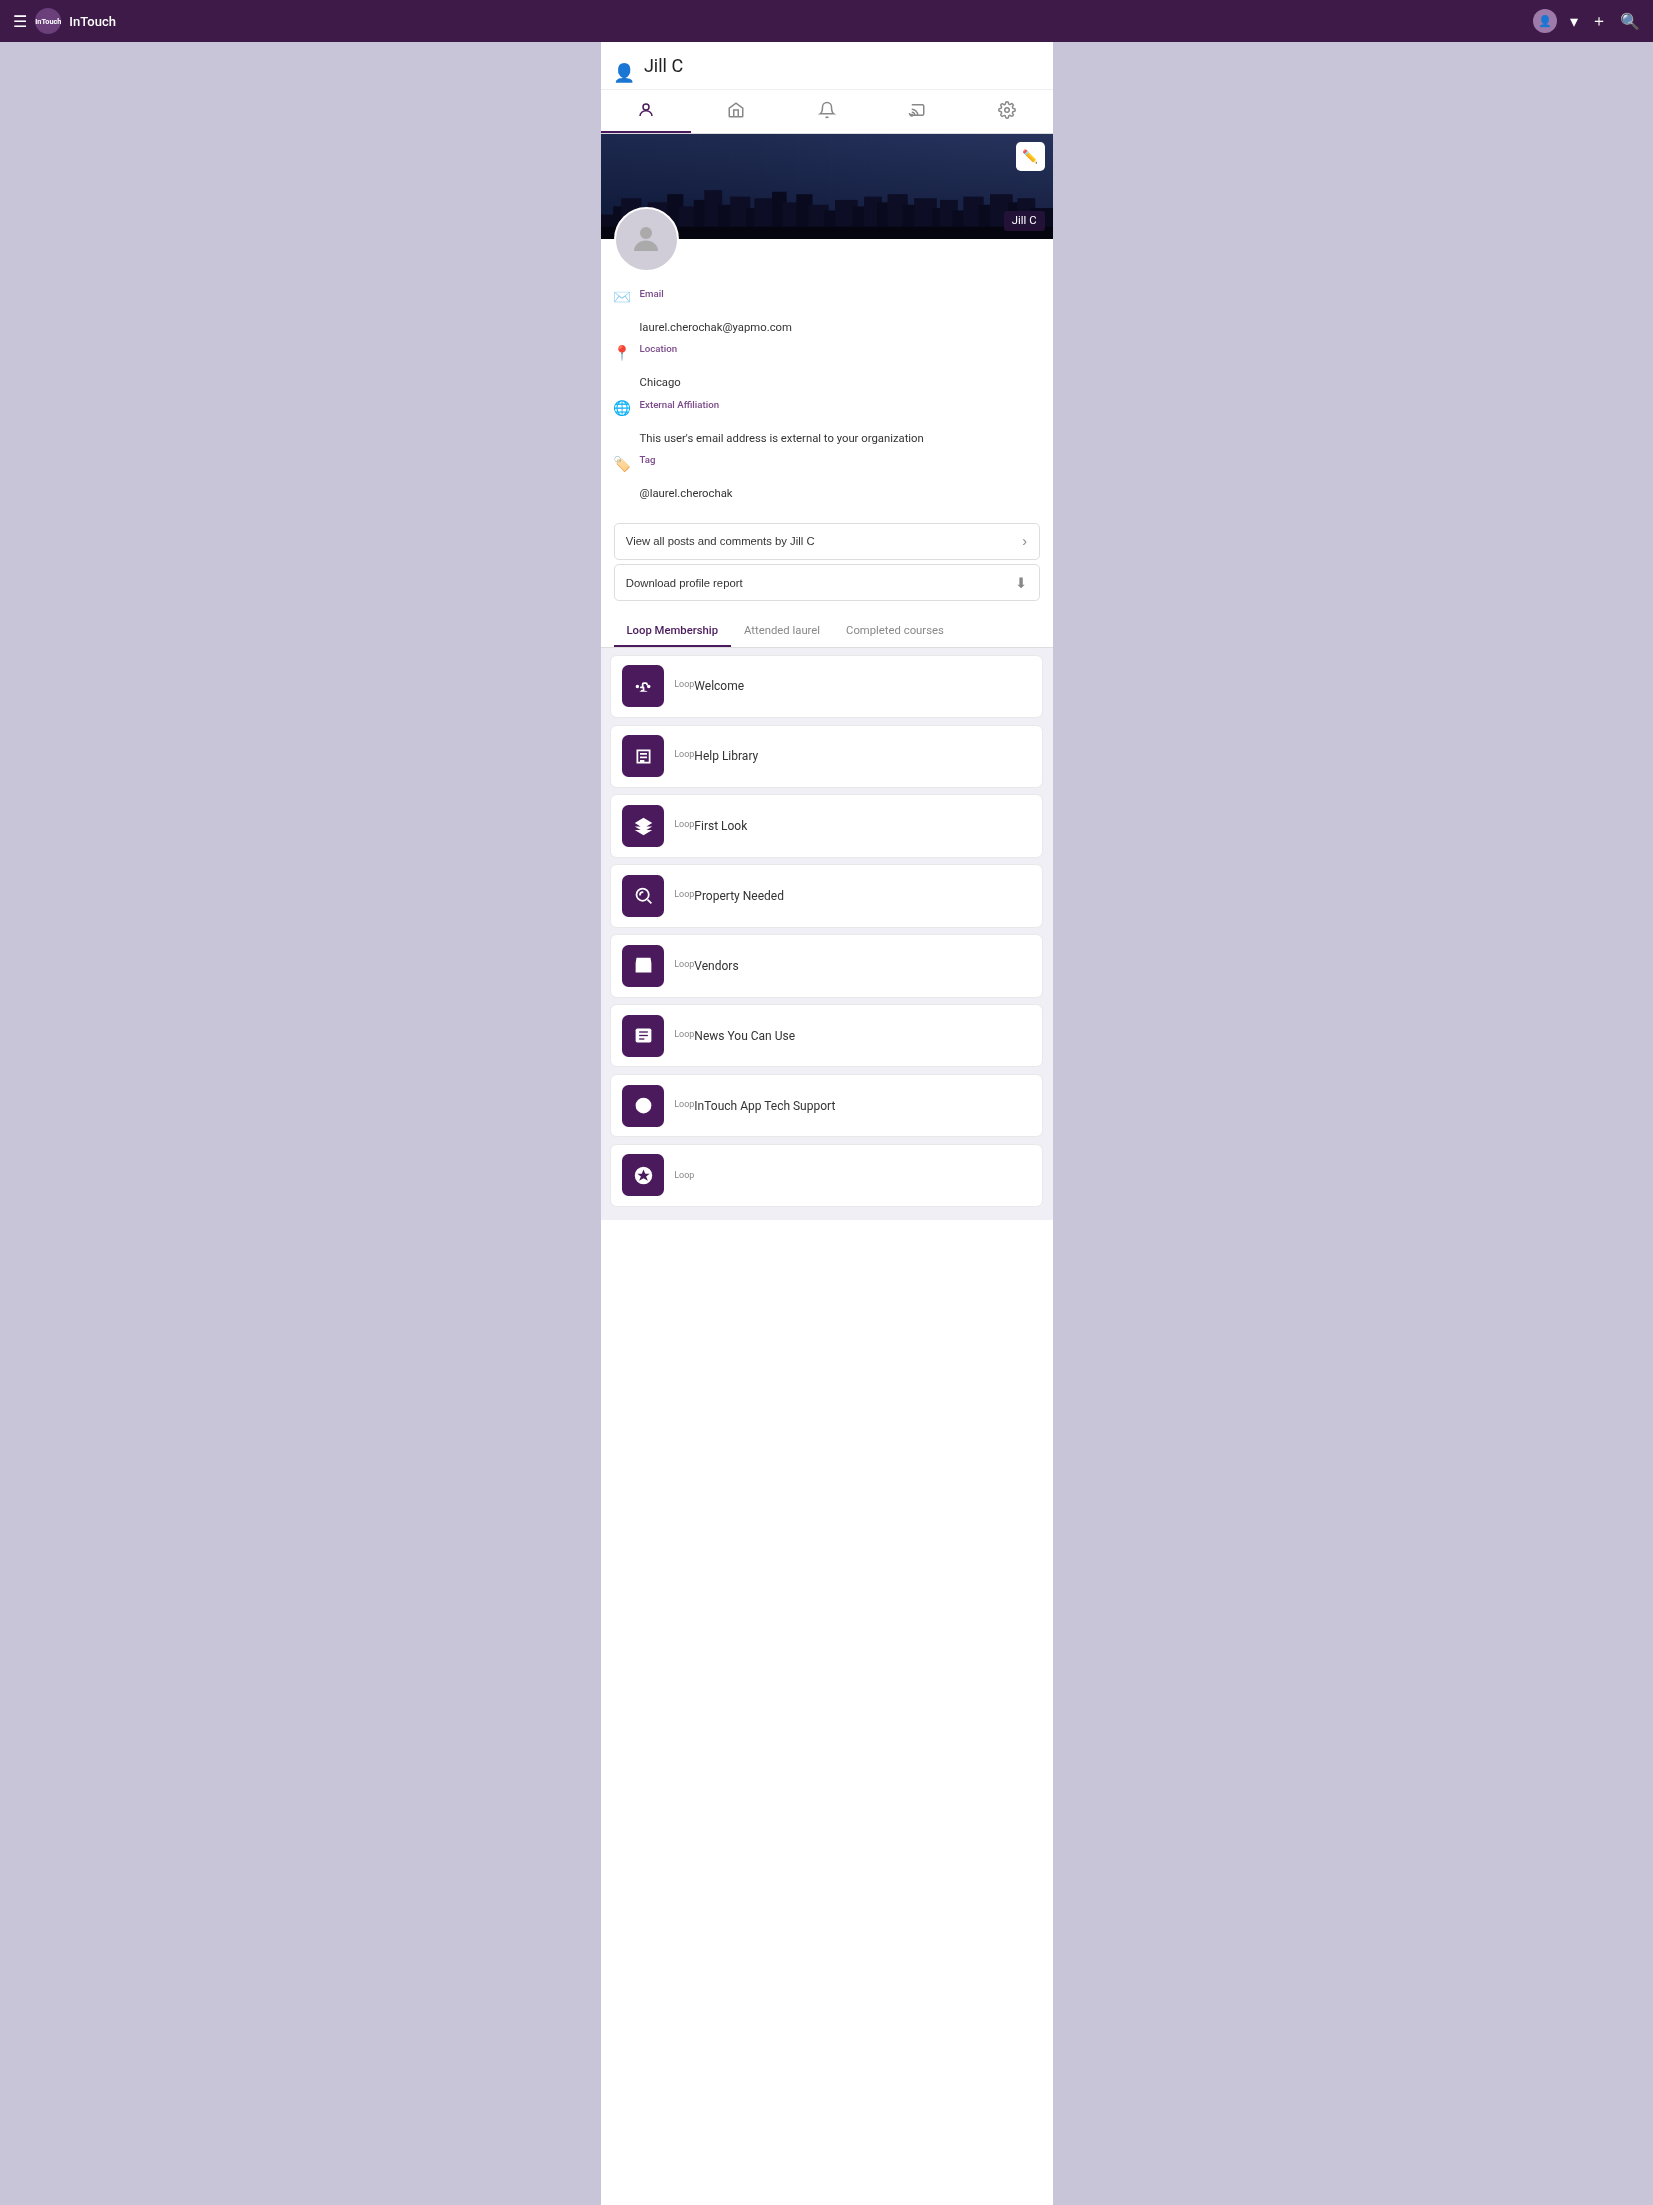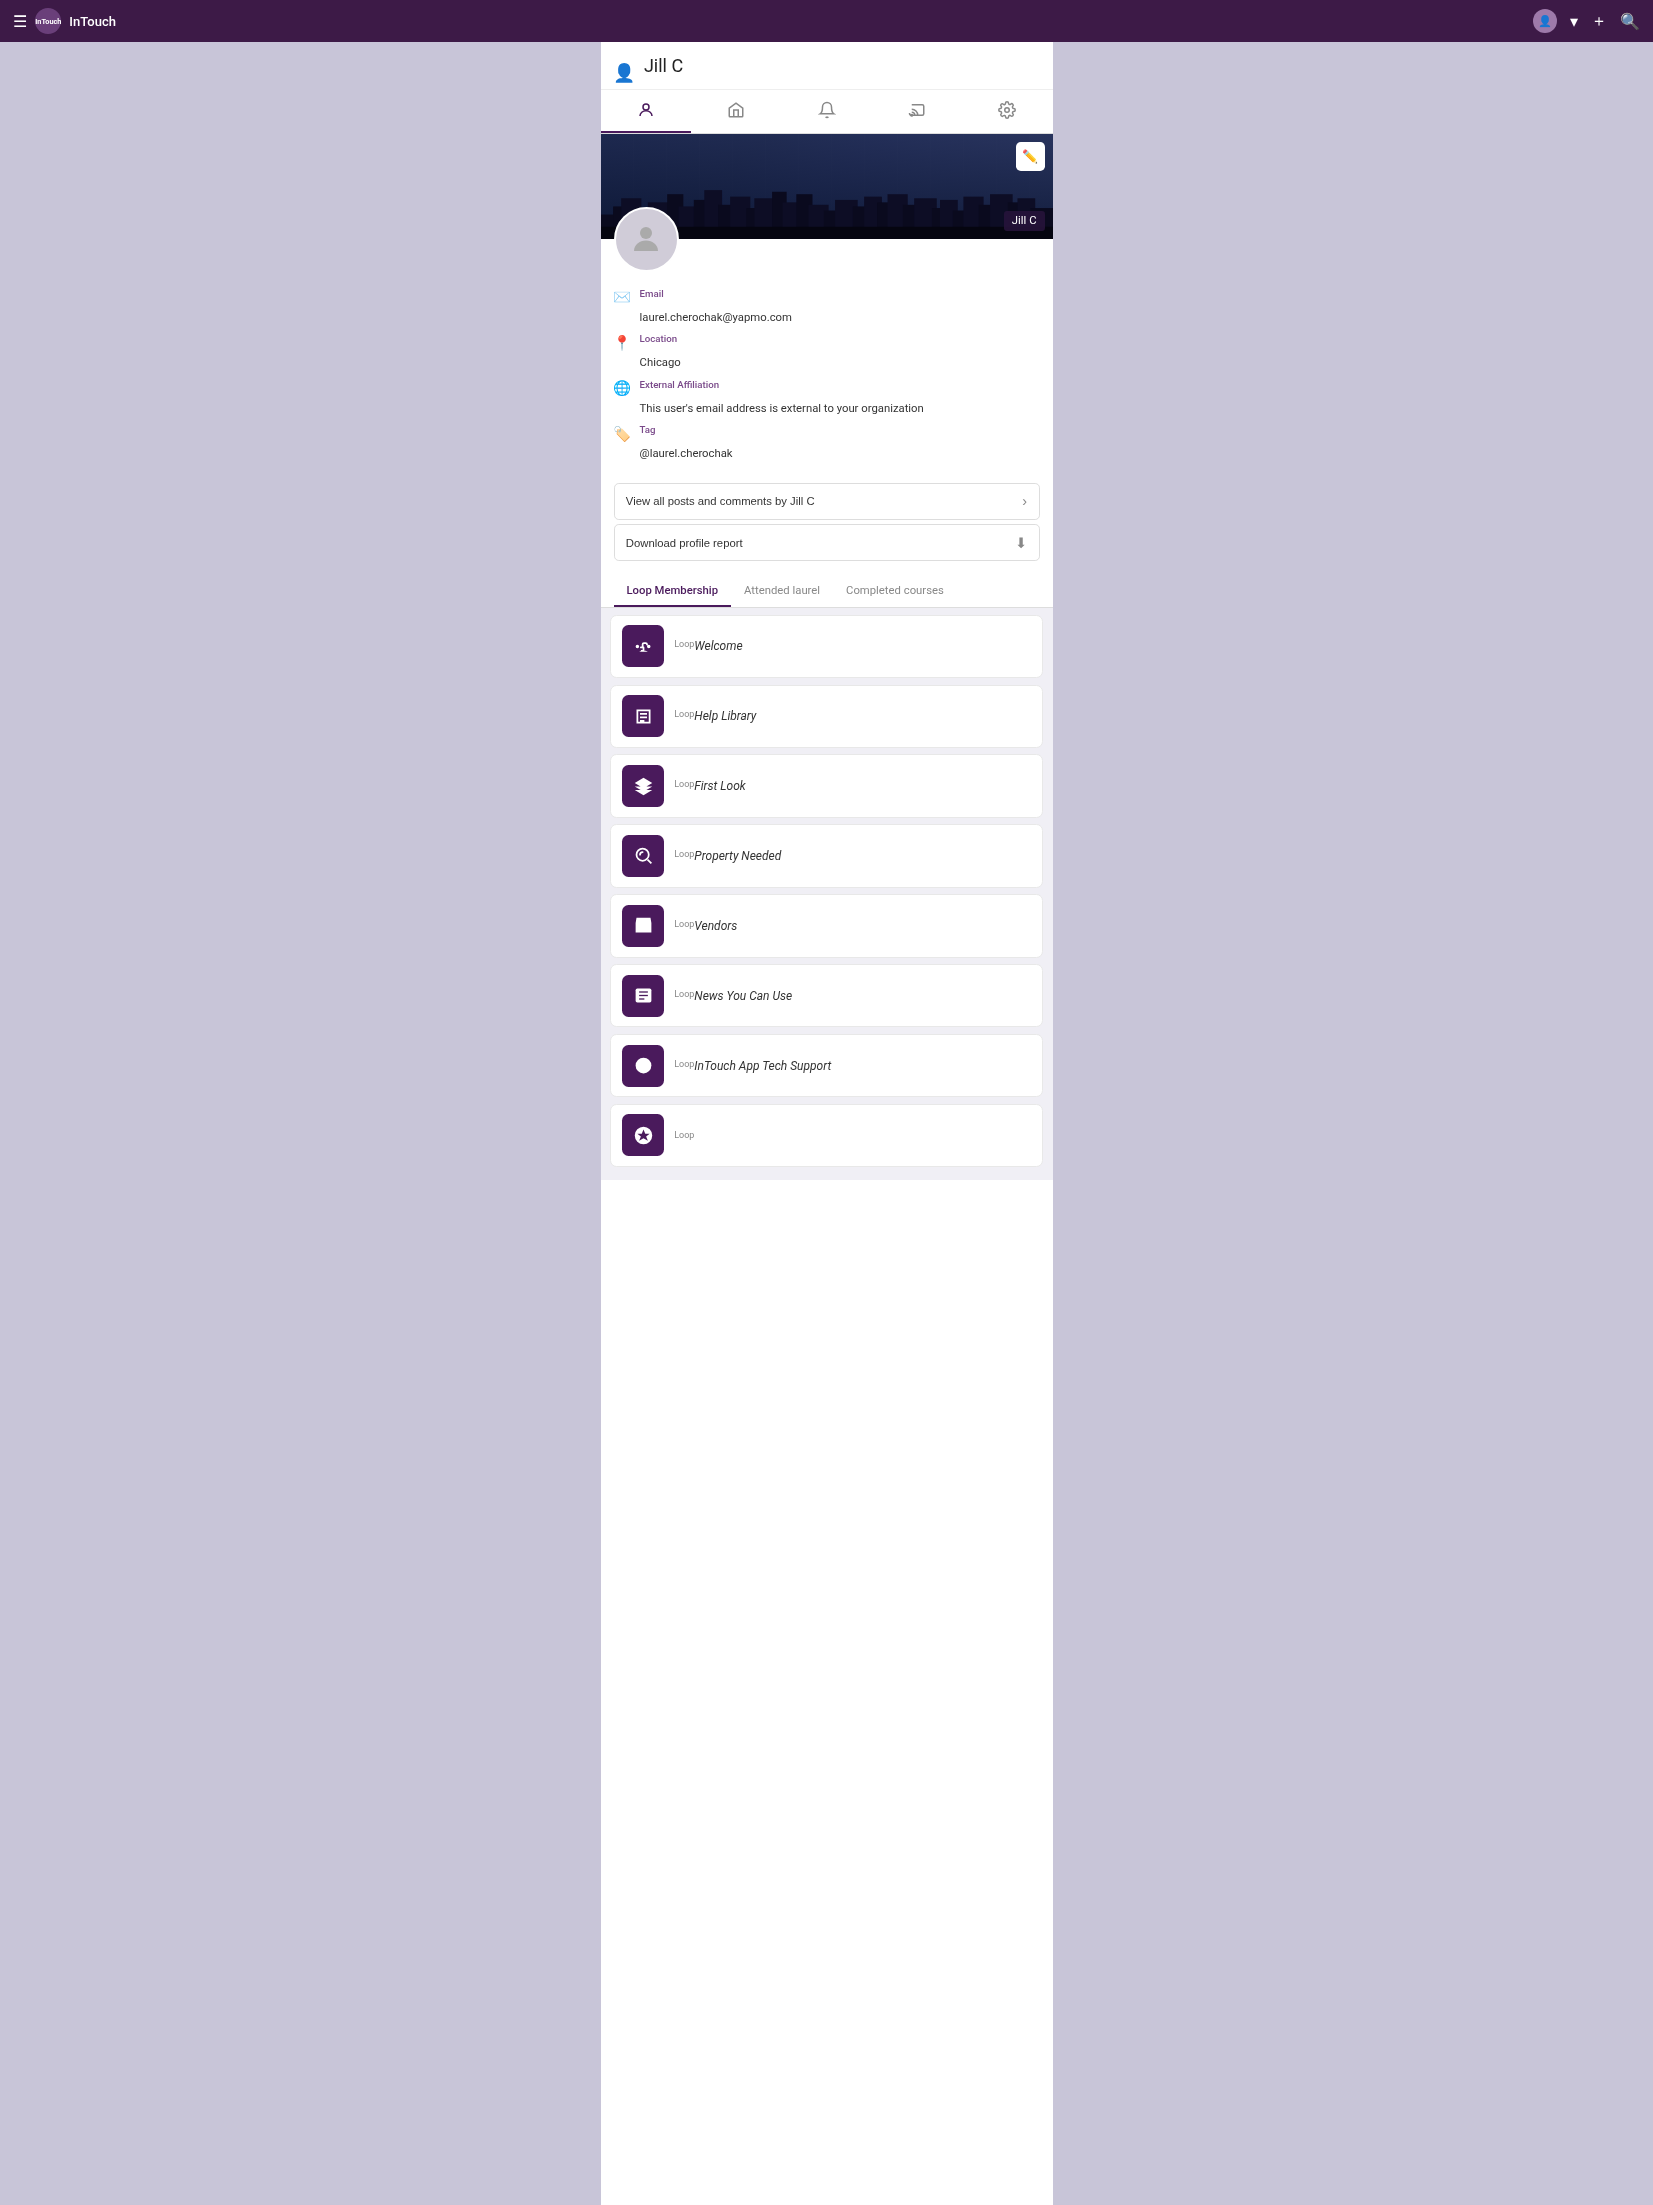--- a/index.html
+++ b/index.html
@@ -195,20 +195,21 @@
     }
     .info-icon {
       color: #888;
       font-size: 14.5px;
       margin-top: 1.6px;
       flex-shrink: 0;
     }
     .info-content {
       display: flex;
       flex-direction: column;
+      gap: 10px;
     }
     .info-label {
       font-size: 9.7px;
       color: #7a4a8a;
       font-weight: 500;
       margin-bottom: 0.8px;
     }
     .info-value {
       font-size: 11.3px;
       color: #333;
@@ -294,21 +295,20 @@
     }
     .loop-category {
       font-size: 9px;
       color: #888;
       margin-bottom: 1.6px;
     }
     .loop-name {
       font-size: 12px;
       color: #333;
       font-weight: 400;
-      font-style: italic;
     }
   </style>
 </head>
 <body>
 
 <nav class="top-nav">
   <div class="top-nav-left">
     <span class="hamburger-icon">☰</span>
     <div class="logo-circle">
       <span style="font-size:7.3px">InTouch</span>

